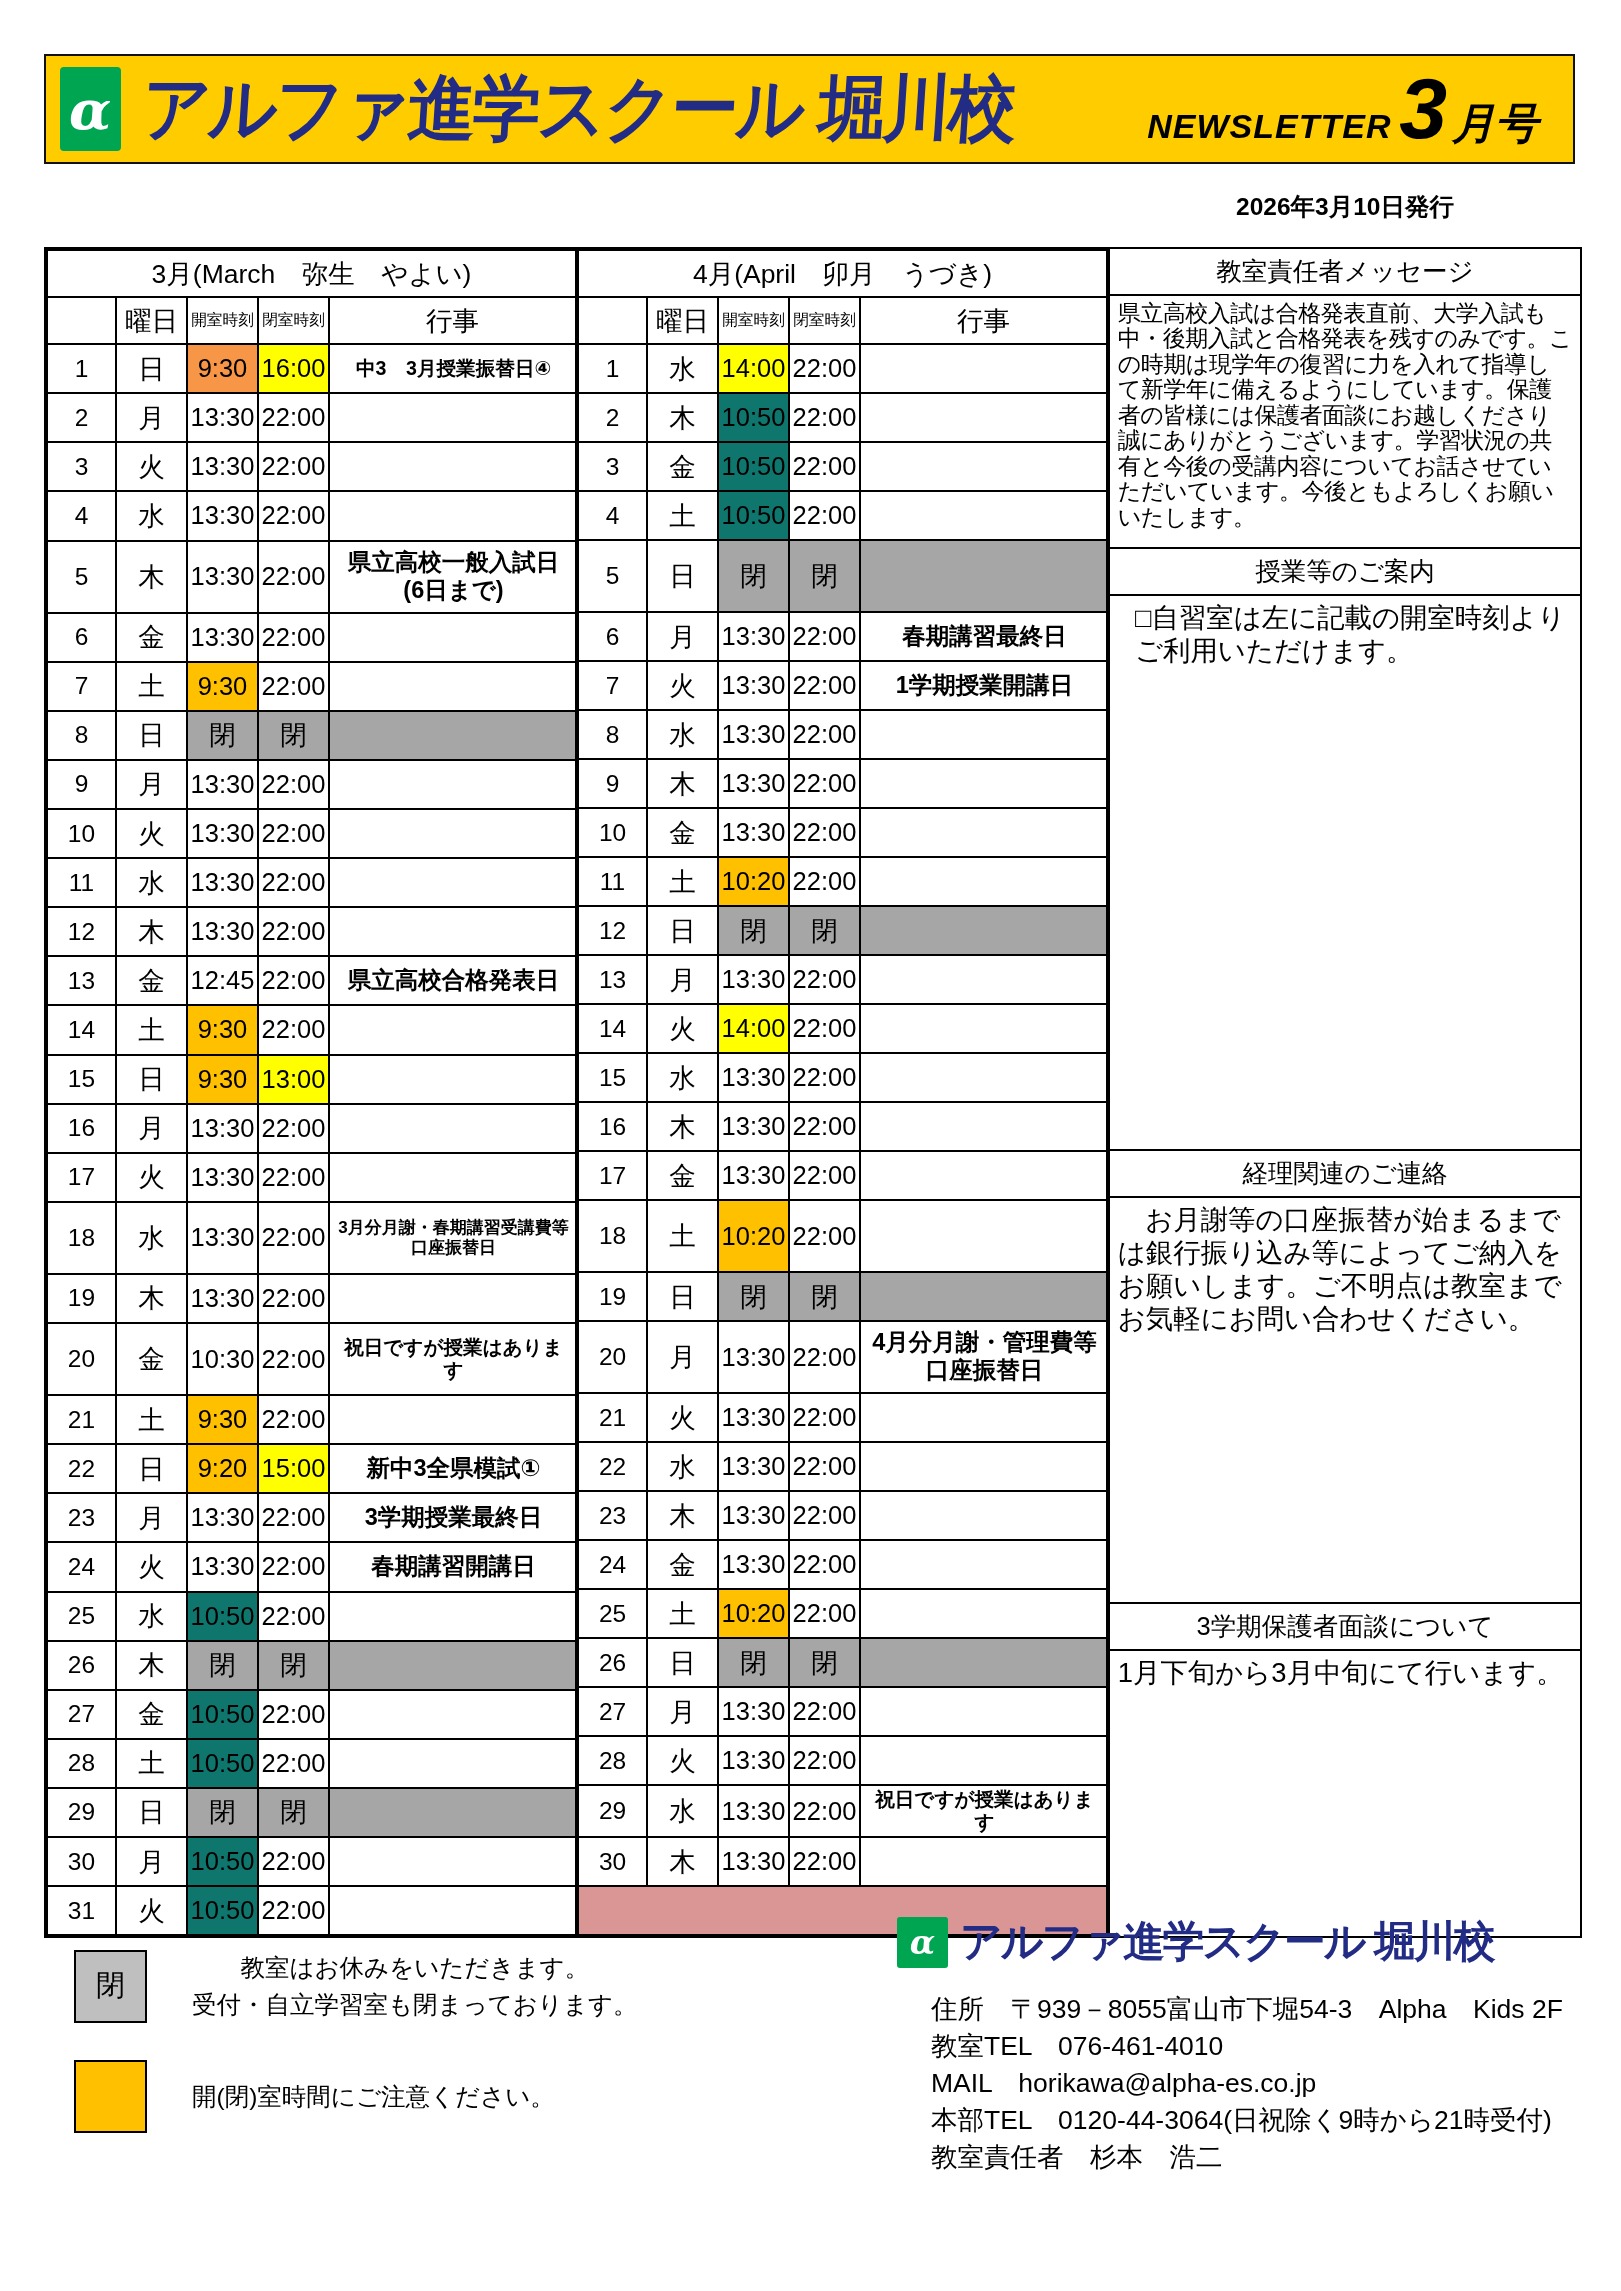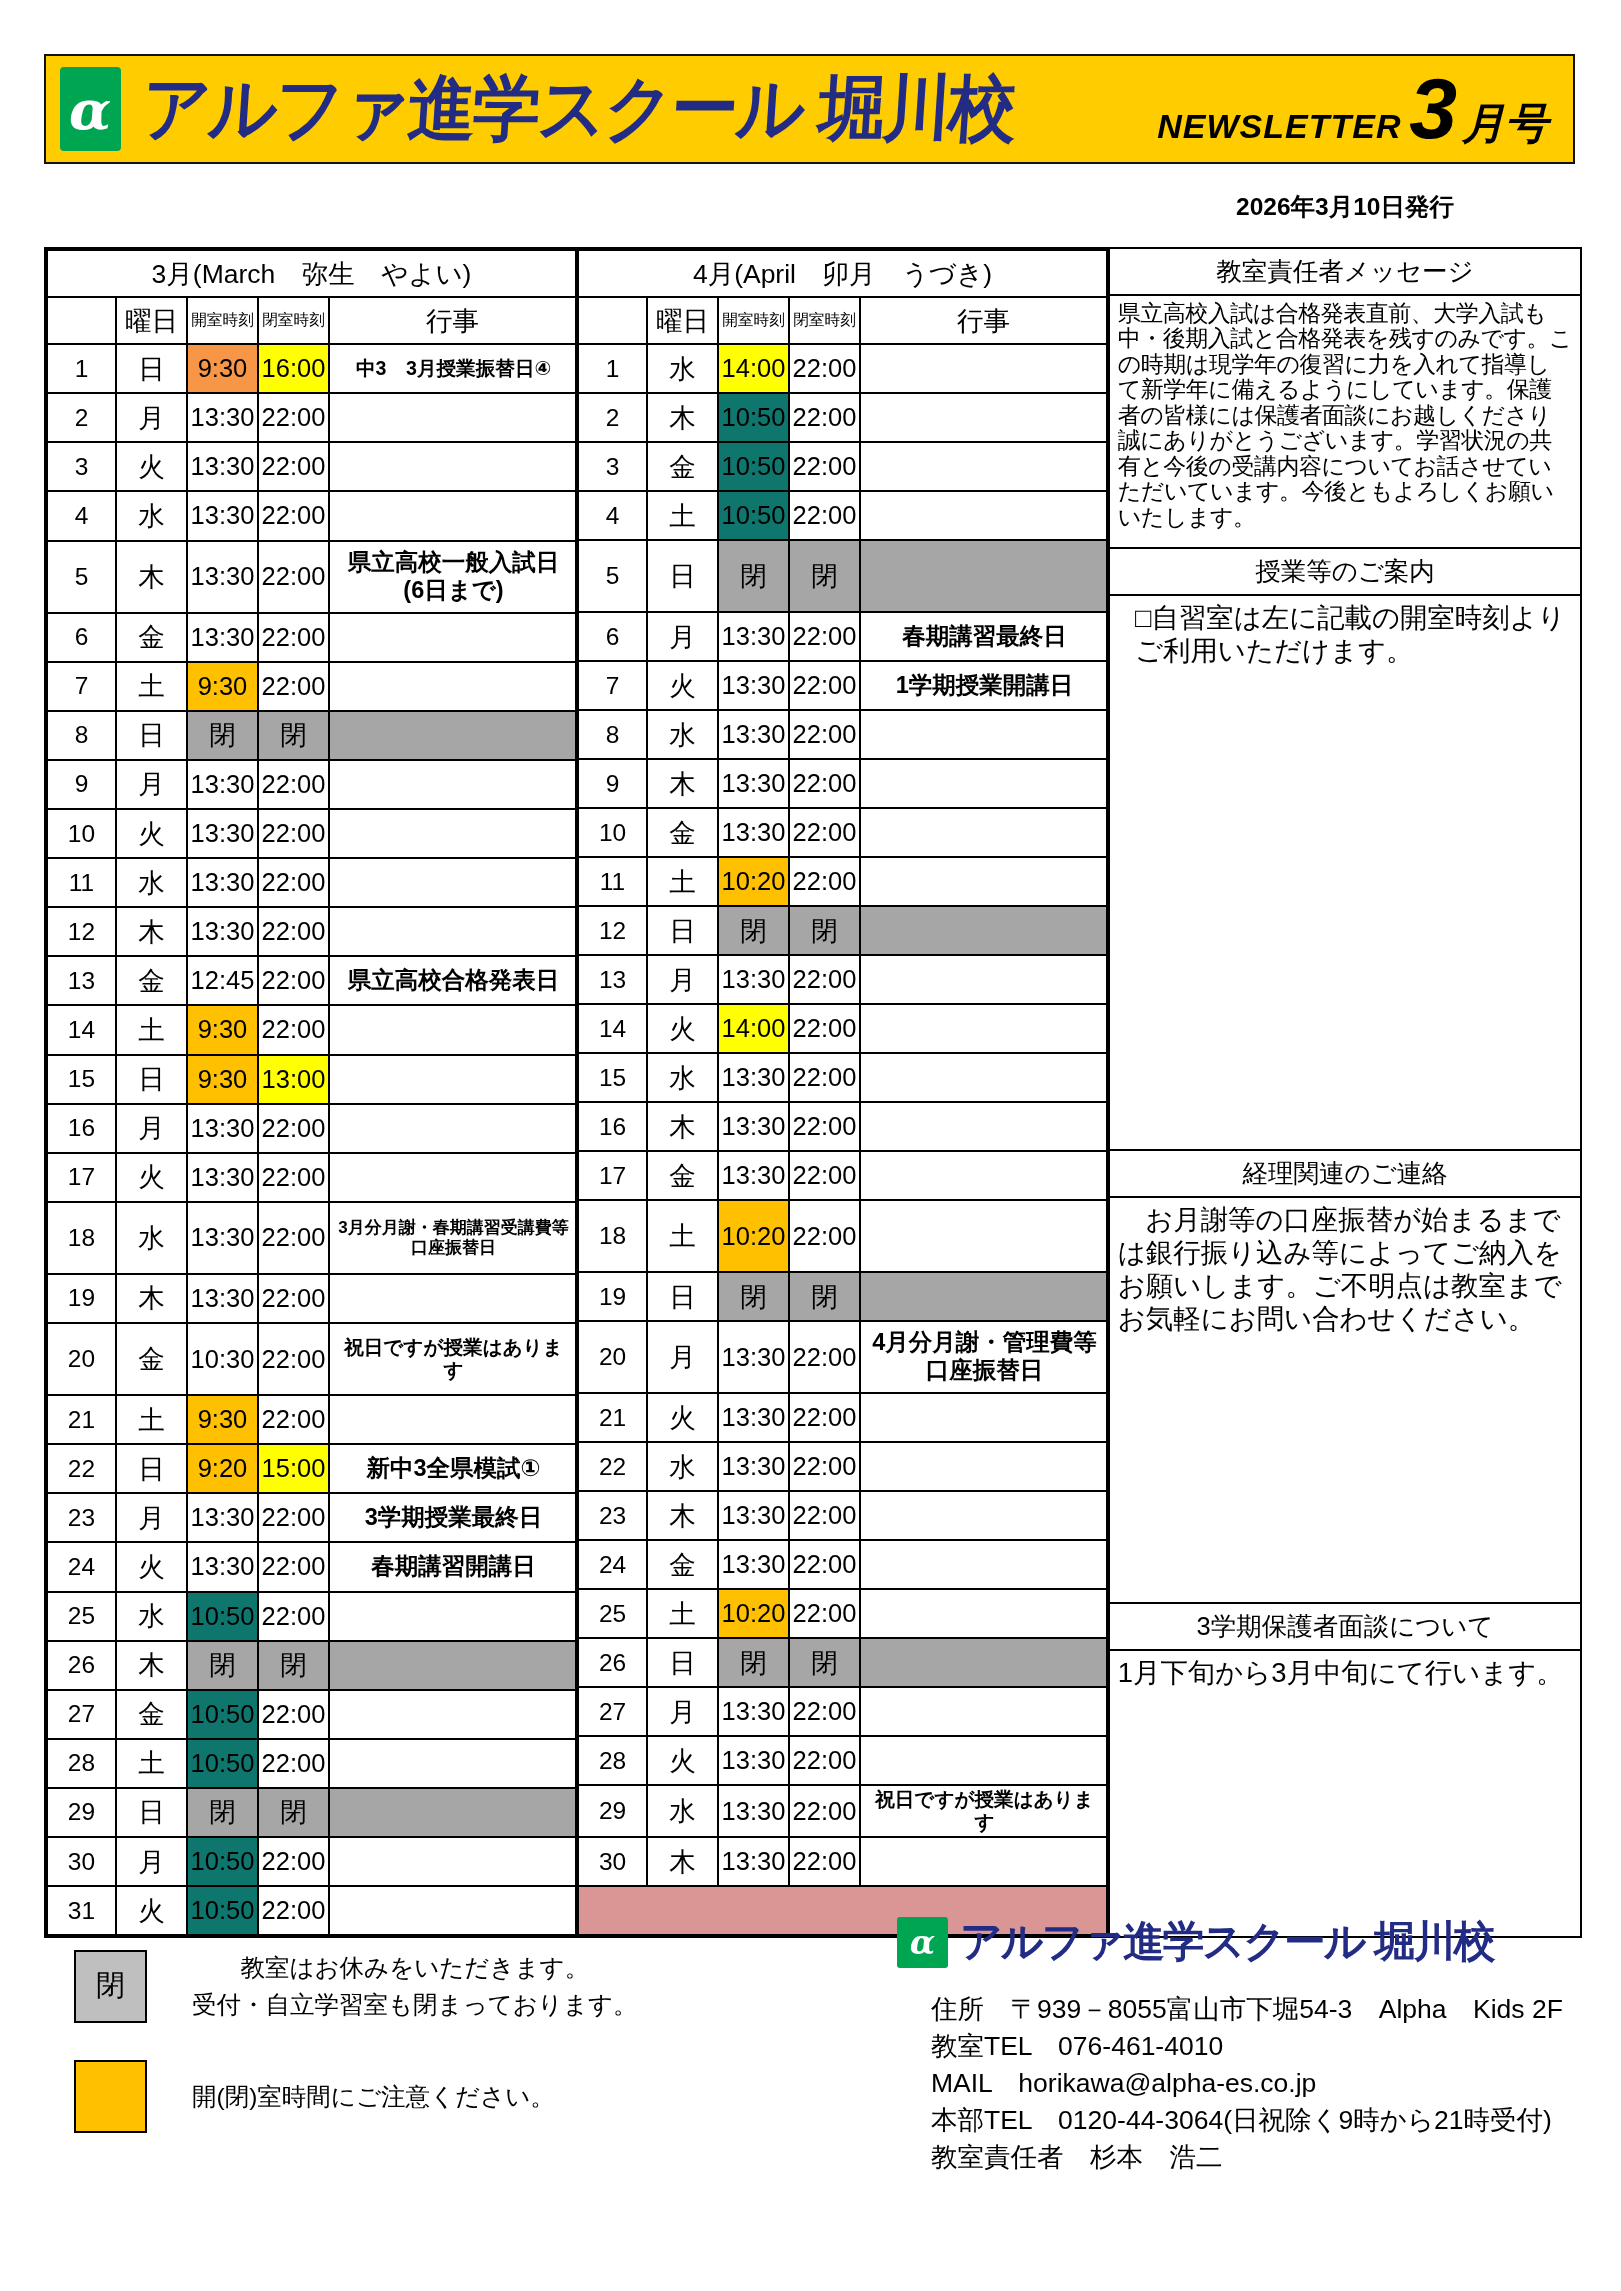--- a/index.html
+++ b/index.html
@@ -6,21 +6,21 @@
 html,body{background:#fff;}
 body{font-family:"Liberation Sans","DejaVu Sans",sans-serif;color:#000;}
 .page{position:relative;width:1621px;height:2292px;background:#fff;overflow:hidden;}
 
 
 .banner{position:absolute;left:44px;top:54px;width:1531px;height:110px;background:#FFCC00;border:2.9px solid #111;display:flex;align-items:center;}
 .banner-logo{width:61px;height:84px;background:#00A551;margin-left:13.7px;display:flex;align-items:center;justify-content:center;border-radius:3.9px;flex:0 0 auto;}
 .alpha-glyph{color:#fff;font-family:"DejaVu Serif",serif;font-style:italic;font-weight:bold;line-height:1;}
 .banner-logo .alpha-glyph{font-size:55px;}
 .banner-name{margin-left:21.6px;font-size:72px;font-weight:bold;color:#232C85;white-space:nowrap;letter-spacing:-2.9px;transform:scaleX(.94) skewX(-4deg);transform-origin:left center;}
-.banner-right{margin-left:auto;margin-right:25px;display:flex;align-items:baseline;font-style:italic;white-space:nowrap;}
+.banner-right{margin-left:auto;margin-right:35px;display:flex;align-items:baseline;font-style:italic;white-space:nowrap;}
 .newsletter-label{font-size:34px;font-weight:bold;letter-spacing:1px;}
 .issue-number{font-size:86px;font-weight:bold;margin-left:7.8px;line-height:1;}
 .issue-suffix{font-size:43px;font-weight:bold;margin-left:4.9px;}
 .pub-date{position:absolute;top:190px;right:167px;font-size:24.5px;font-weight:bold;}
 
 
 .main{position:absolute;left:44px;top:247px;display:flex;align-items:stretch;border:2.9px solid #000;background:#fff;}
 table.cal{border-collapse:collapse;table-layout:fixed;width:527px;flex:0 0 auto;}
 table.cal td{border:2px solid #000;text-align:center;vertical-align:middle;overflow:hidden;}
 tr.title-row td{height:47px;font-size:26.5px;font-weight:normal;}

